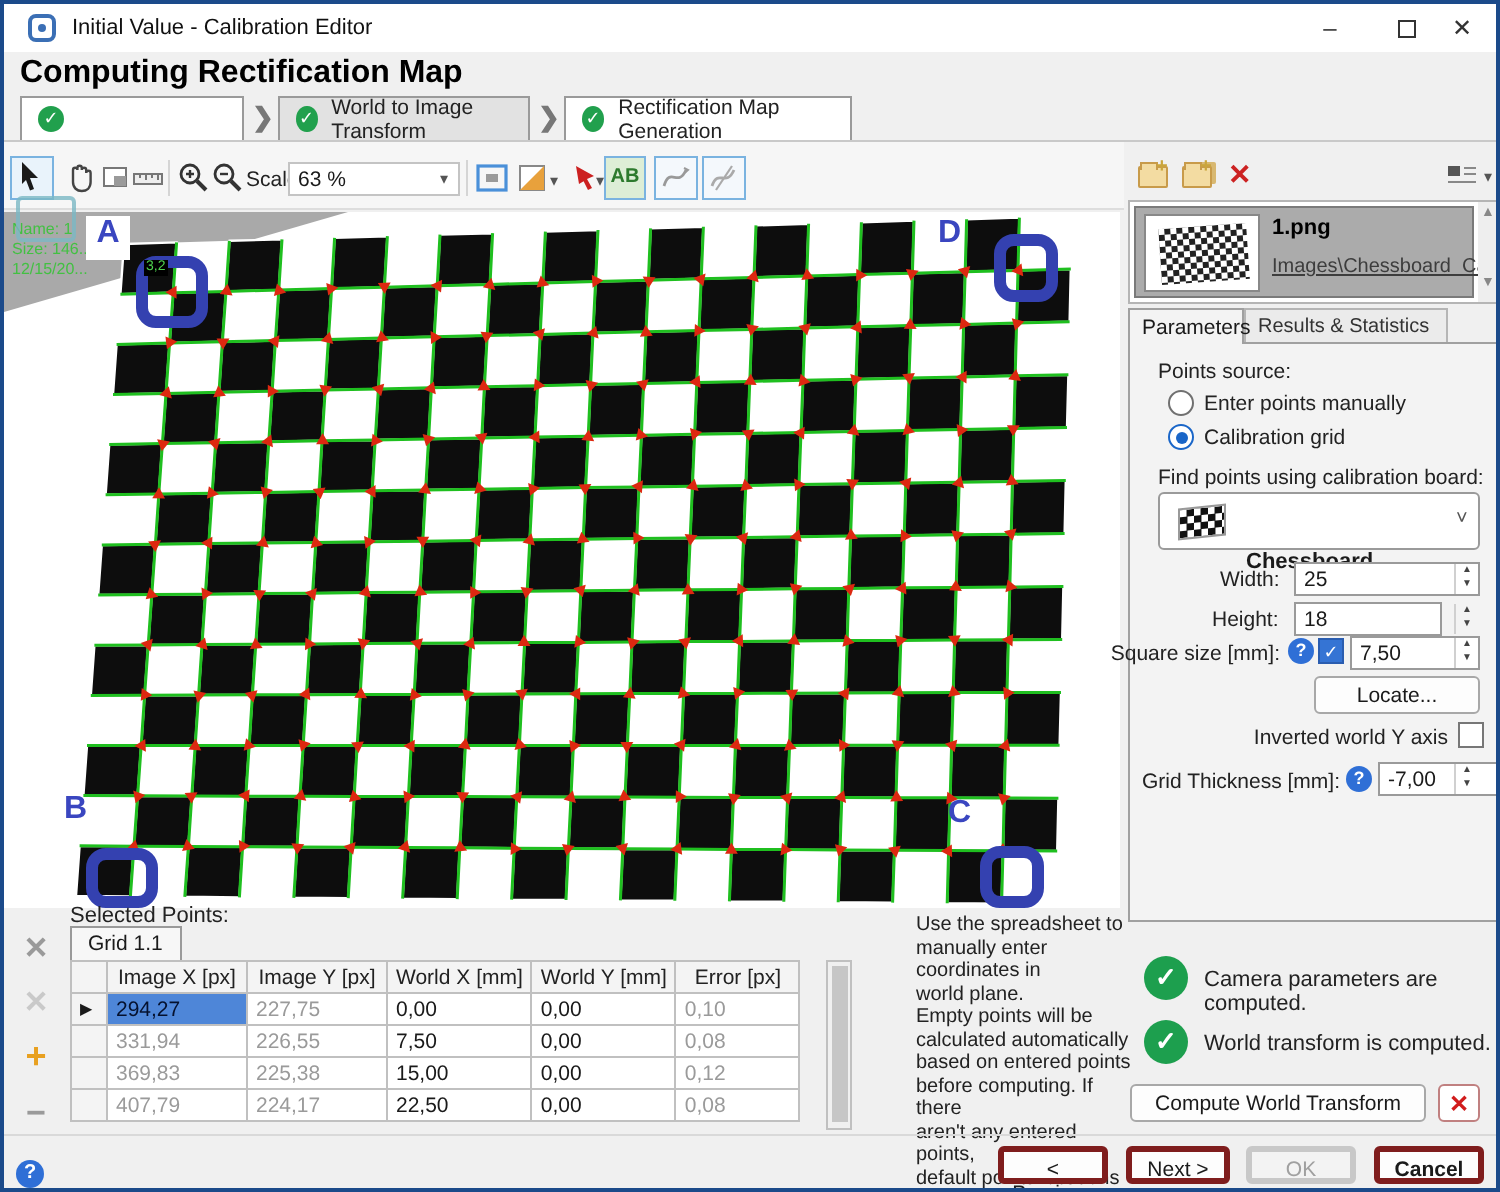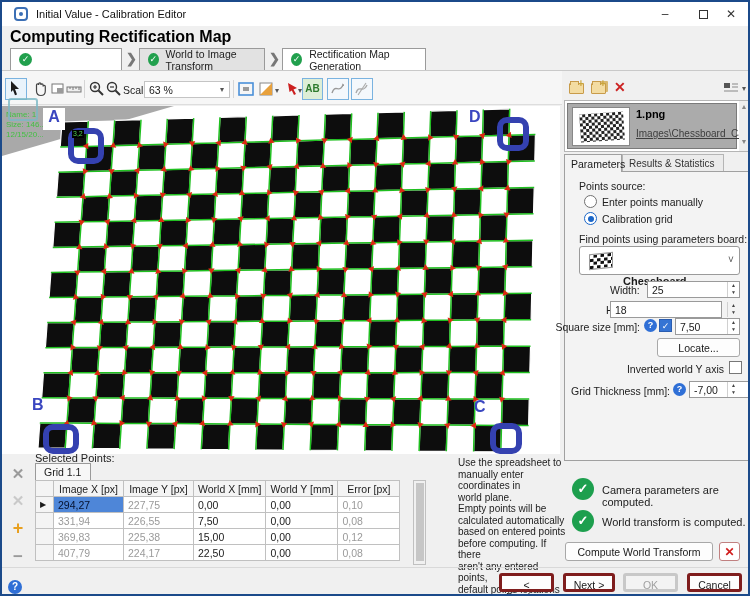--- a/index.html
+++ b/index.html
@@ -662,37 +662,37 @@
 
   <div class="rp-tab active" style="left:562px; width:58px;">Parameters</div>
   <div class="rp-tab inactive" style="left:620px; width:102px; font-size:10px;">Results &amp; Statistics</div>
   <div class="params-box"></div>
 
   <span class="plabel" style="left:577px; top:178px;">Points source:</span>
   <span class="radio" style="left:582px; top:193px;"></span>
   <span class="plabel" style="left:600px; top:194px;">Enter points manually</span>
   <span class="radio sel" style="left:582px; top:210px;"></span>
   <span class="plabel" style="left:600px; top:211px;">Calibration grid</span>
-  <span class="plabel" style="left:577px; top:231px;">Find points using parameters board:</span>
+  <span class="plabel" style="left:577px; top:231px;">Find points using calibration board:</span>
 
   <div class="combo">
     <span class="combo-checker"></span>
     <span class="combo-text">Chessboard</span>
     <span class="abs" style="left:148px; top:7px; color:#555; font-size:10px;">˅</span>
   </div>
 
   <span class="plabel" style="left:608px; top:282px;">Width:</span>
   <div class="spin" style="left:645px; top:279px; width:93px;">25</div>
   <div class="spin-btns" style="left:725px; top:280px;">
       <div>▲</div>
       <div>▼</div>
     </div>
 
   <span class="plabel" style="left:604px; top:302px;">Height:</span>
-  <div class="spin" style="left:608px; top:299px; width:112px;">18</div>
+  <div class="spin" style="left:645px; top:299px; width:74px;">18</div>
   <div class="spin-btns" style="left:725px; top:300px;">
       <div>▲</div>
       <div>▼</div>
     </div>
 
   <span class="plabel" style="left:550px; top:319px; width:88px; text-align:right;">Square size [mm]:</span>
   <div class="help-q" style="left:642px; top:317px; width:13px; height:13px; line-height:13px; font-size:9px;">?</div>
   <span class="chk checked" style="left:657px; top:317px;">✓</span>
   <div class="spin" style="left:673px; top:316px; width:65px;">7,50</div>
   <div class="spin-btns" style="left:725px; top:317px;">
@@ -717,15 +717,15 @@
   <div class="status-text" style="left:600px; top:482px;">Camera parameters are computed.</div>
   <div class="status-circle" style="left:570px; top:508px;">✓</div>
   <div class="status-text" style="left:600px; top:514px;">World transform is computed.</div>
   <div class="btn" style="left:563px; top:540px; width:148px; height:19px; padding-top:3px;">Compute World Transform</div>
   <div class="xbtn" style="left:717px; top:540px; width:21px; height:19px; line-height:18px;">✕</div>
 
   <div class="footline"></div>
   <div class="fbtn" style="left:497px; width:55px;">&lt; Previous</div>
   <div class="fbtn" style="left:561px; width:52px;">Next &gt;</div>
   <div class="fbtn disabled" style="left:621px; width:55px;">OK</div>
-  <div class="fbtn" style="left:685px; width:55px;">Cancel</div>
+  <div class="fbtn" style="left:685px; width:55px;font-weight:bold;">Cancel</div>
 
 </div>
 
 </body></html>

